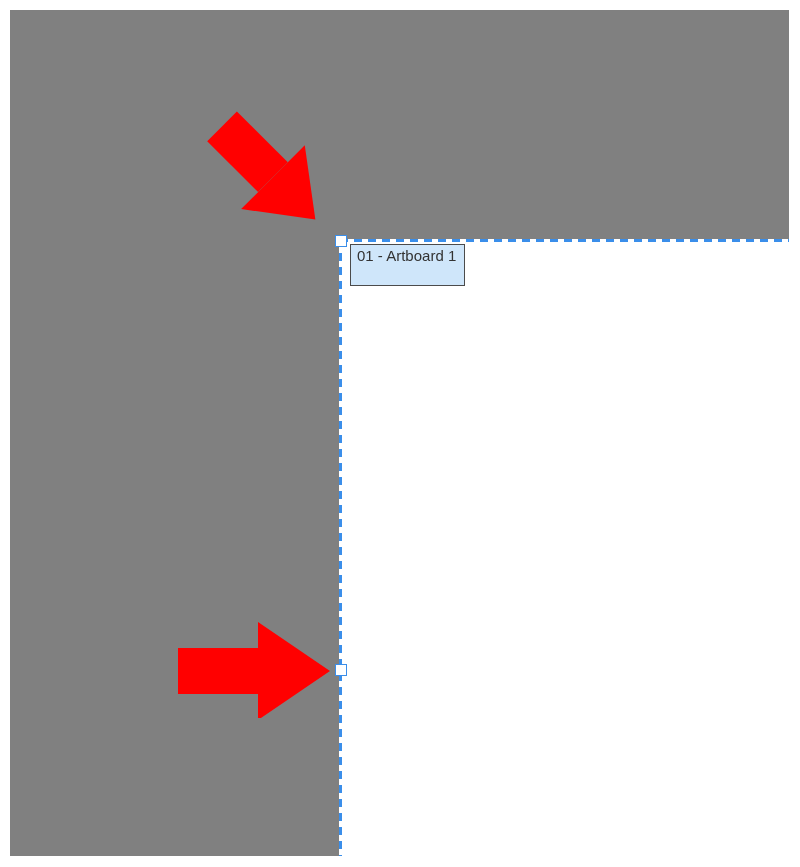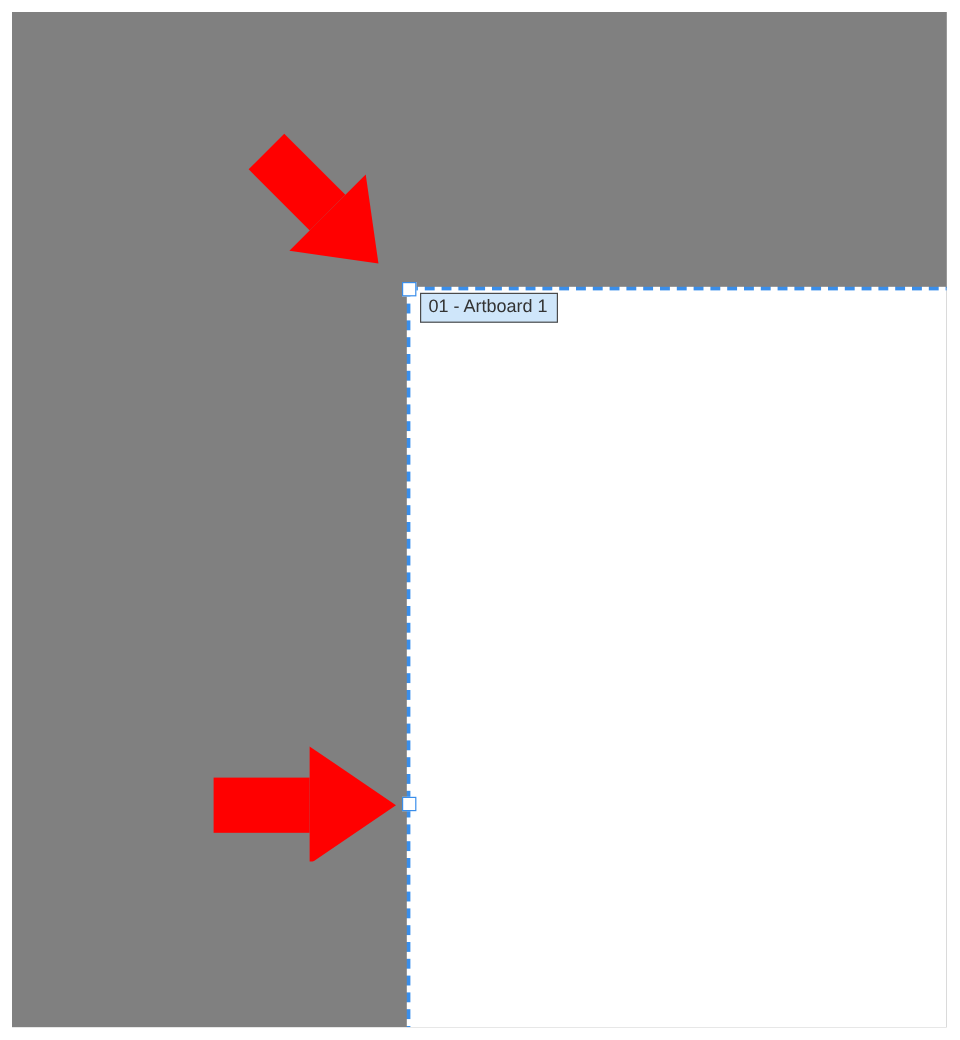--- a/index.html
+++ b/index.html
@@ -62,21 +62,21 @@
   .handle-tl{ left:325px; top:225px; }
   .handle-ml{ left:325px; top:654px; }
 
   .artboard-label{
     position:absolute;
     left:340px;
     top:234px;
     background:#cfe6fa;
     border:1px solid #4b4b4b;
     color:#333;
-    padding:2px 8px 3px 6px;
+    padding:2px 8px 20px 6px;
     font-size:15px;
     line-height:18px;
     white-space:nowrap;
   }
 
   
   .arrow{
     position:absolute;
     color:#ff0000;
   }

